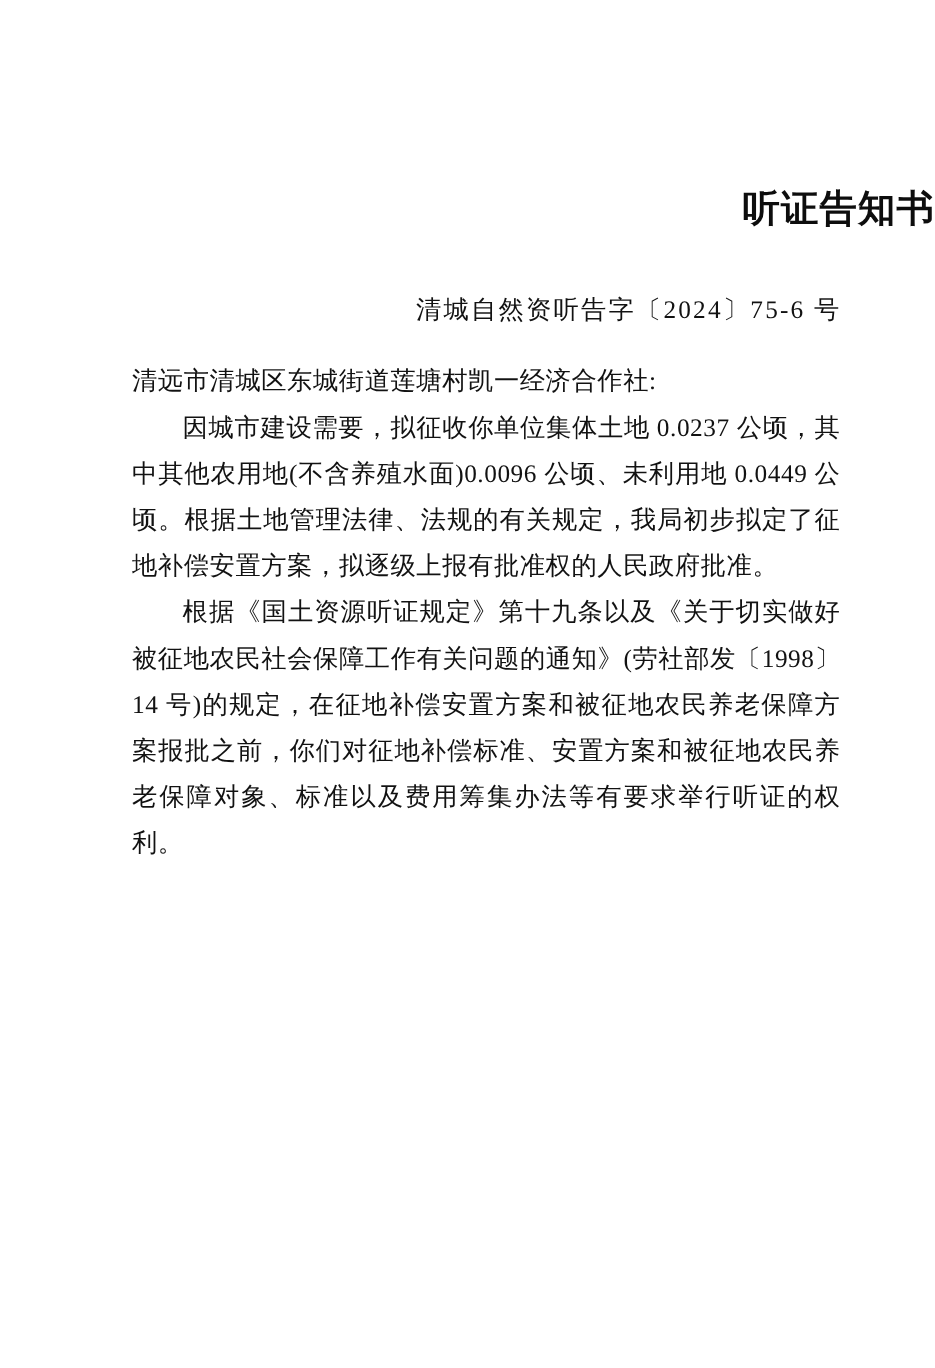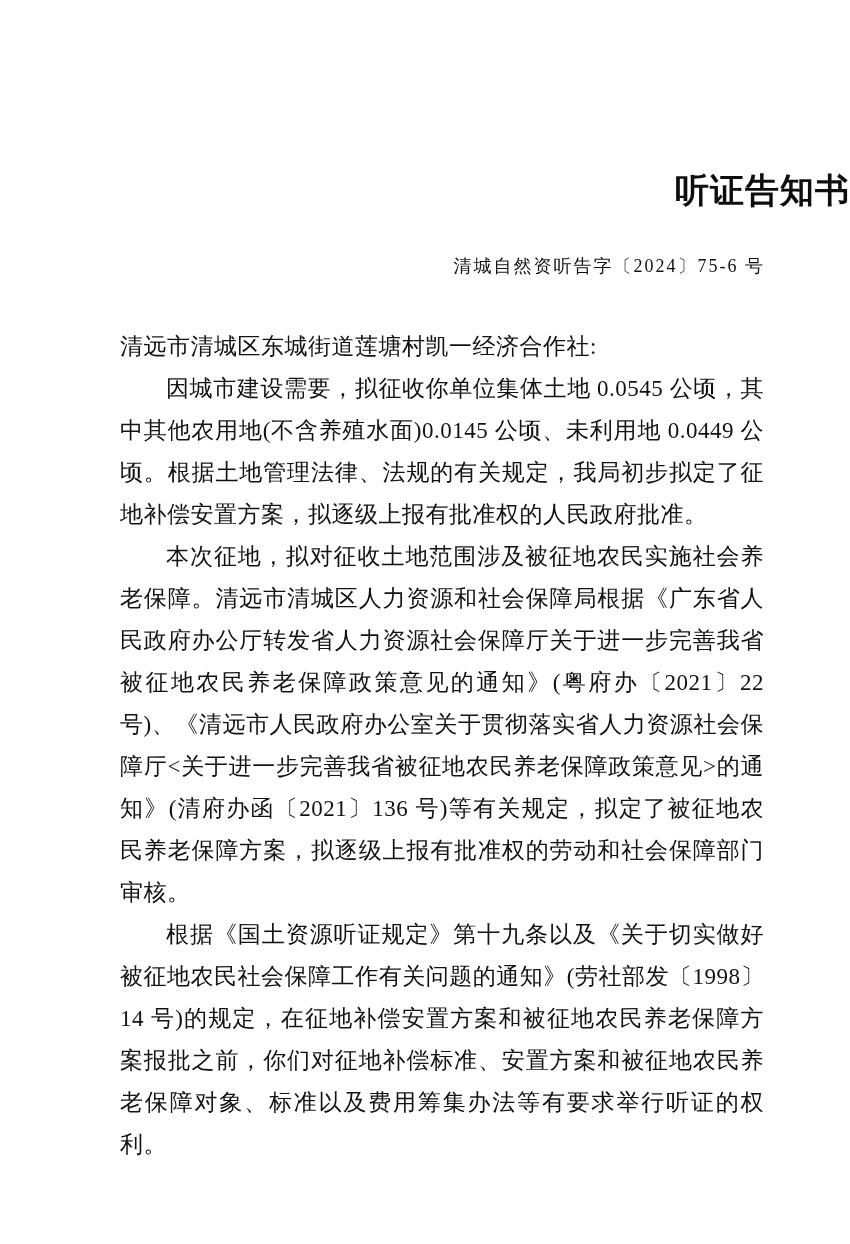--- a/index.html
+++ b/index.html
@@ -29,23 +29,23 @@
     text-align: right;
     font-size: 34px;
     line-height: 38px;
     font-weight: 700;
     letter-spacing: 1px;
     color: #0d0d0d;
     font-family: "DejaVu Sans", "Liberation Sans", sans-serif;
   }
   .doc-number {
     position: absolute;
-    top: 250px;
+    top: 266px;
     right: 85px;
-    font-size: 18px;
+    font-size: 23px;
     line-height: 32px;
     letter-spacing: 2px;
     white-space: nowrap;
   }
   .doc-body {
     position: absolute;
     top: 326px;
     left: 120px;
     width: 644px;
     font-size: 23px;
@@ -66,17 +66,16 @@
 </head>
 <body>
 
 <div class="page">
   <h1 class="doc-title">听证告知书</h1>
 
   <div class="doc-number">清城自然资听告字〔2024〕75-6 号</div>
 
   <div class="doc-body">
     <p class="addressee">清远市清城区东城街道莲塘村凯一经济合作社:</p>
-    <p class="para">因城市建设需要，拟征收你单位集体土地 0.0545 公顷，其中其他农用地(不含养殖水面)0.0145 公顷、未利用地 0.0449 公顷。根据土地管理法律、法规的有关规定，我局初步拟定了征地补偿安置方案，拟逐级上报有批准权的人民政府批准。</p>
-    <p class="para">本次征地，拟对征收土地范围涉及被征地农民实施社会养老保障。清远市清城区人力资源和社会保障局根据《广东省人民政府办公厅转发省人力资源社会保障厅关于进一步完善我省被征地农民养老保障政策意见的通知》(粤府办〔2021〕22 号)、《清远市人民政府办公室关于贯彻落实省人力资源社会保障厅&lt;关于进一步完善我省被征地农民养老保障政策意见&gt;的通知》(清府办函〔2021〕136 号)等有关规定，拟定了被征地农民养老保障方案，拟逐级上报有批准权的劳动和社会保障部门审核。</p>
+    <p class="para">因城市建设需要，拟征收你单位集体土地 0.0237 公顷，其中其他农用地(不含养殖水面)0.0096 公顷、未利用地 0.0449 公顷。根据土地管理法律、法规的有关规定，我局初步拟定了征地补偿安置方案，拟逐级上报有批准权的人民政府批准。</p>
     <p class="para">根据《国土资源听证规定》第十九条以及《关于切实做好被征地农民社会保障工作有关问题的通知》(劳社部发〔1998〕14 号)的规定，在征地补偿安置方案和被征地农民养老保障方案报批之前，你们对征地补偿标准、安置方案和被征地农民养老保障对象、标准以及费用筹集办法等有要求举行听证的权利。</p>
   </div>
 </div>
 
 </body></html>

